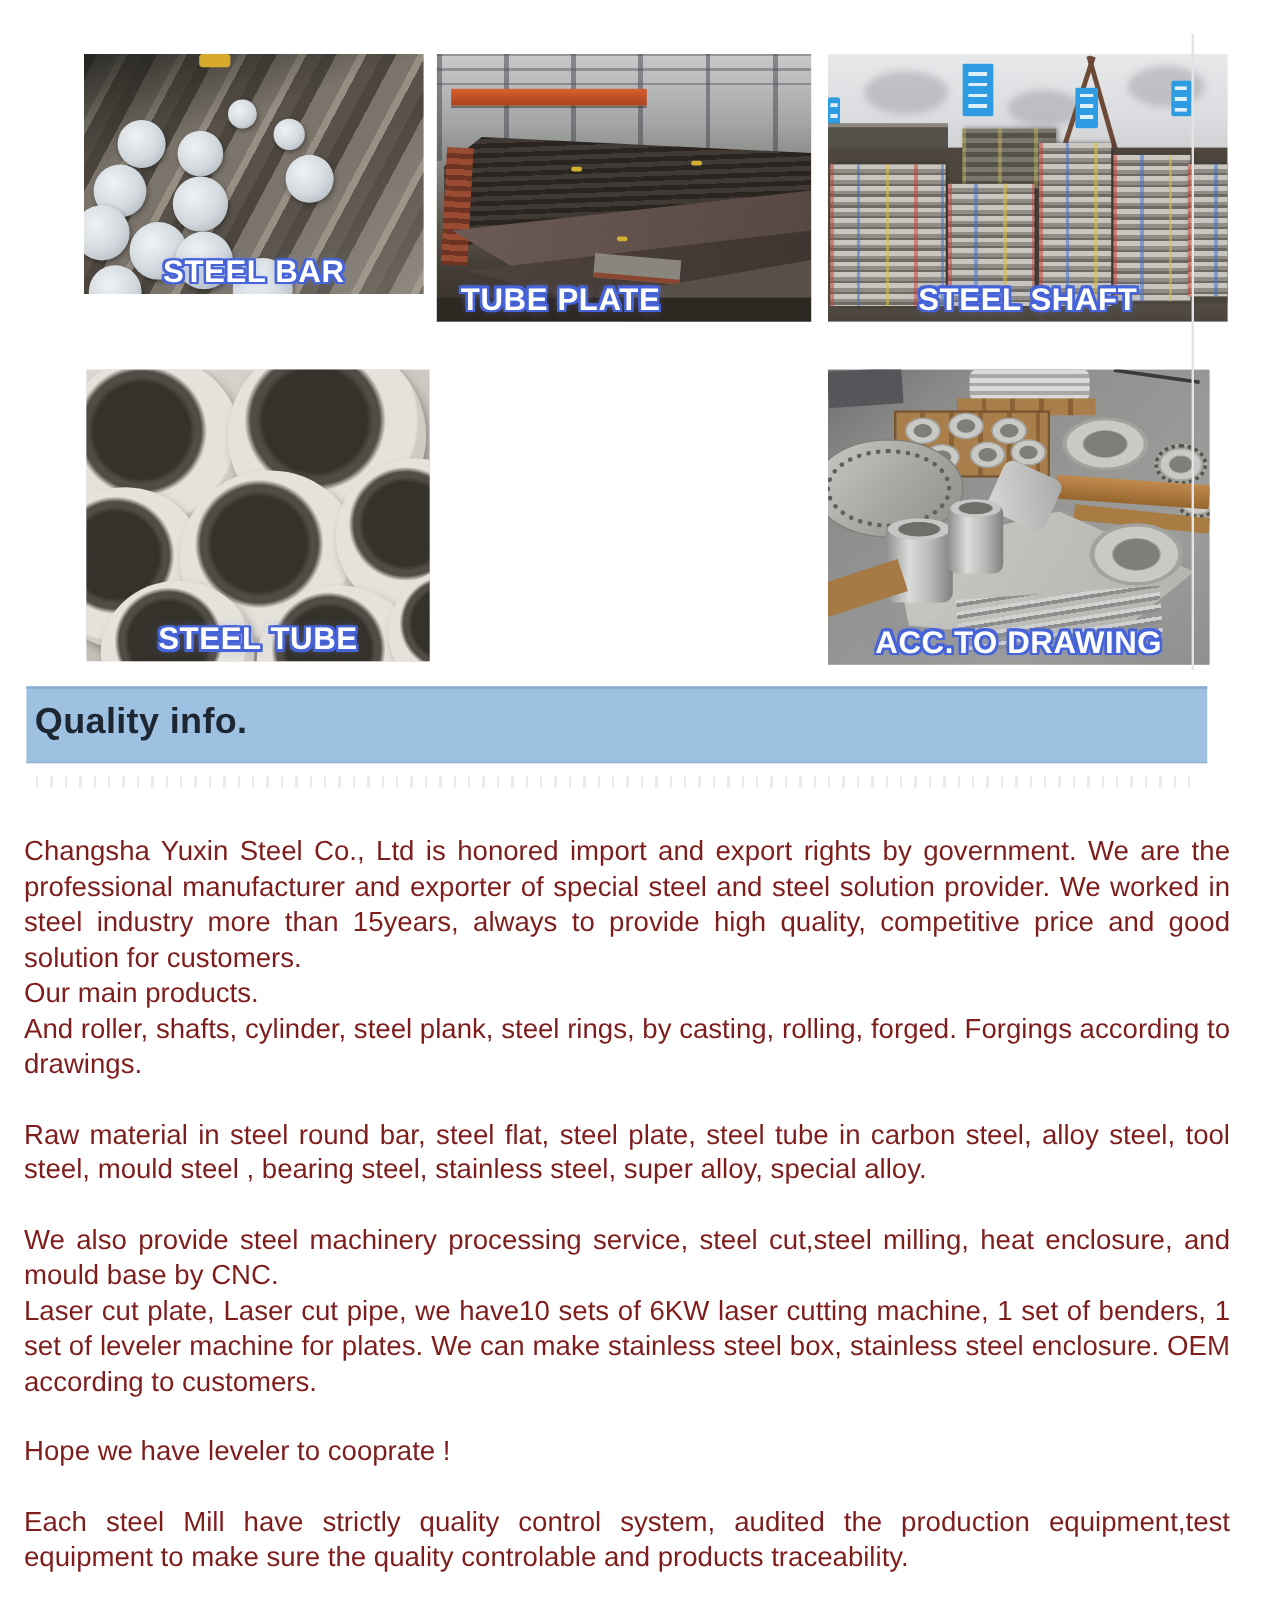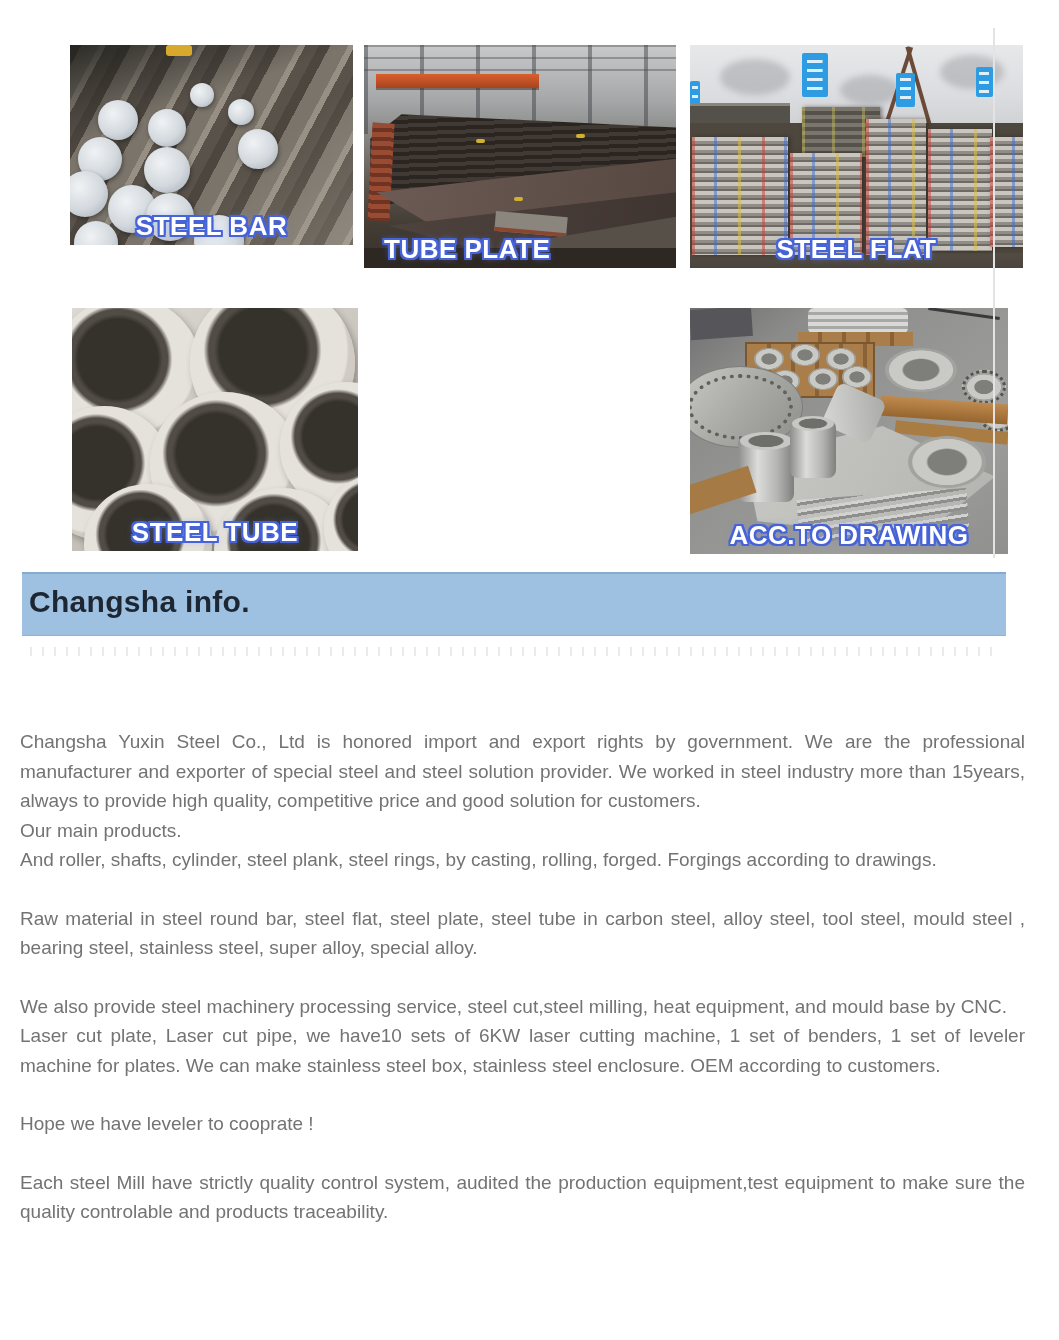--- a/index.html
+++ b/index.html
@@ -115,21 +115,21 @@
   .section-bar { position:absolute; left:22px; top:572px; width:984px; height:64px;
     background:#9ec0e1; border-top:2px solid #86abd1; border-bottom:1px solid #8fb2d6; }
   .section-bar h2 { margin:0; padding:11px 0 0 7px; font-size:30px; font-weight:bold;
     color:#1d2733; letter-spacing:0.3px; }
 
   .ghost-line { position:absolute; left:30px; top:647px; width:963px; height:9px;
     background:repeating-linear-gradient(90deg,#d9d9d9 0 2px, transparent 2px 12px); opacity:.55; }
 
   
   .company-text { position:absolute; left:20px; top:695px; width:1005px;
-    font-size:19px; line-height:29.5px; color:#737373; text-align:justify;margin-top:32px; }
+    font-size:23px; line-height:29.5px; color:#7f1d1d; text-align:justify; }
   .company-text p { margin:0; }
   .company-text p.gap { margin-bottom:29px; }
 </style>
 </head>
 <body>
 
 <div class="page">
 
   <figure class="photo ph1">
     <i class="end" style="left:120px;top:38px;width:24px;height:24px;"></i>
@@ -177,21 +177,21 @@
     <i class="tag" style="left:286px;top:22px;width:17px;height:30px;"></i>
     <i class="tag" style="left:0;top:36px;width:10px;height:30px;"></i>
     <i class="p3-shelf"></i>
     <i class="p3-back"></i>
     <i class="stack dark" style="left:112px;top:62px;width:78px;height:50px;"></i>
     <i class="stack" style="left:2px;top:92px;width:96px;height:118px;"></i>
     <i class="stack" style="left:100px;top:108px;width:72px;height:102px;"></i>
     <i class="stack" style="left:176px;top:74px;width:60px;height:136px;"></i>
     <i class="stack" style="left:238px;top:84px;width:64px;height:122px;"></i>
     <i class="stack" style="left:300px;top:92px;width:33px;height:110px;"></i>
-    <figcaption class="plabel">STEEL FLAT</figcaption>
+    <figcaption class="plabel">STEEL SHAFT</figcaption>
   </figure>
 
   <figure class="photo ph4">
     <i class="ring" style="left:-20px;top:-12px;width:150px;height:150px;"></i>
     <i class="ring" style="left:118px;top:-25px;width:165px;height:160px;"></i>
     <i class="ring" style="left:-35px;top:98px;width:135px;height:135px;"></i>
     <i class="ring" style="left:78px;top:84px;width:150px;height:146px;"></i>
     <i class="ring" style="left:208px;top:74px;width:132px;height:130px;"></i>
     <i class="ring" style="left:12px;top:176px;width:128px;height:120px;"></i>
     <i class="ring" style="left:142px;top:180px;width:136px;height:126px;"></i>
@@ -227,28 +227,28 @@
     <i style="left:102px;top:108px;width:42px;height:15px;border-radius:50%;background:radial-gradient(ellipse,#6e6e6a 0 45%,#c7c7c5 50% 100%);"></i>
     <i class="holering" style="left:218px;top:128px;width:78px;height:52px;"></i>
     <i style="left:108px;top:186px;width:170px;height:44px;background:repeating-linear-gradient(175deg,#d2d2d0 0 3px,#8e8e8c 3px 6px,transparent 6px 10px);transform:rotate(-4deg);"></i>
     <i style="left:-6px;top:168px;width:70px;height:28px;background:#a57a44;transform:rotate(-18deg);"></i>
     <figcaption class="plabel">ACC.TO DRAWING</figcaption>
   </figure>
 
   <div class="right-line"></div>
 
   <header class="section-bar">
-    <h2>Changsha info.</h2>
+    <h2>Quality info.</h2>
   </header>
   <div class="ghost-line"></div>
 
   <main class="company-text">
     <p>Changsha Yuxin Steel Co., Ltd is honored import and export rights by government. We are the professional manufacturer and exporter of special steel and steel solution provider. We worked in steel industry more than 15years, always to provide high quality, competitive price and good solution for customers.</p>
     <p>Our main products.</p>
     <p class="gap">And roller, shafts, cylinder, steel plank, steel rings, by casting, rolling, forged. Forgings according to drawings.</p>
     <p class="gap">Raw material in steel round bar, steel flat, steel plate, steel tube in carbon steel, alloy steel, tool steel, mould steel , bearing steel, stainless steel, super alloy, special alloy.</p>
-    <p>We also provide steel machinery processing service, steel cut,steel milling, heat equipment, and mould base by CNC.</p>
+    <p>We also provide steel machinery processing service, steel cut,steel milling, heat enclosure, and mould base by CNC.</p>
     <p class="gap">Laser cut plate, Laser cut pipe, we have10 sets of 6KW laser cutting machine, 1 set of benders, 1 set of leveler machine for plates. We can make stainless steel box, stainless steel enclosure. OEM according to customers.</p>
     <p class="gap">Hope we have leveler to cooprate !</p>
     <p>Each steel Mill have strictly quality control system, audited the production equipment,test equipment to make sure the quality controlable and products traceability.</p>
   </main>
 
 </div>
 
 </body></html>

